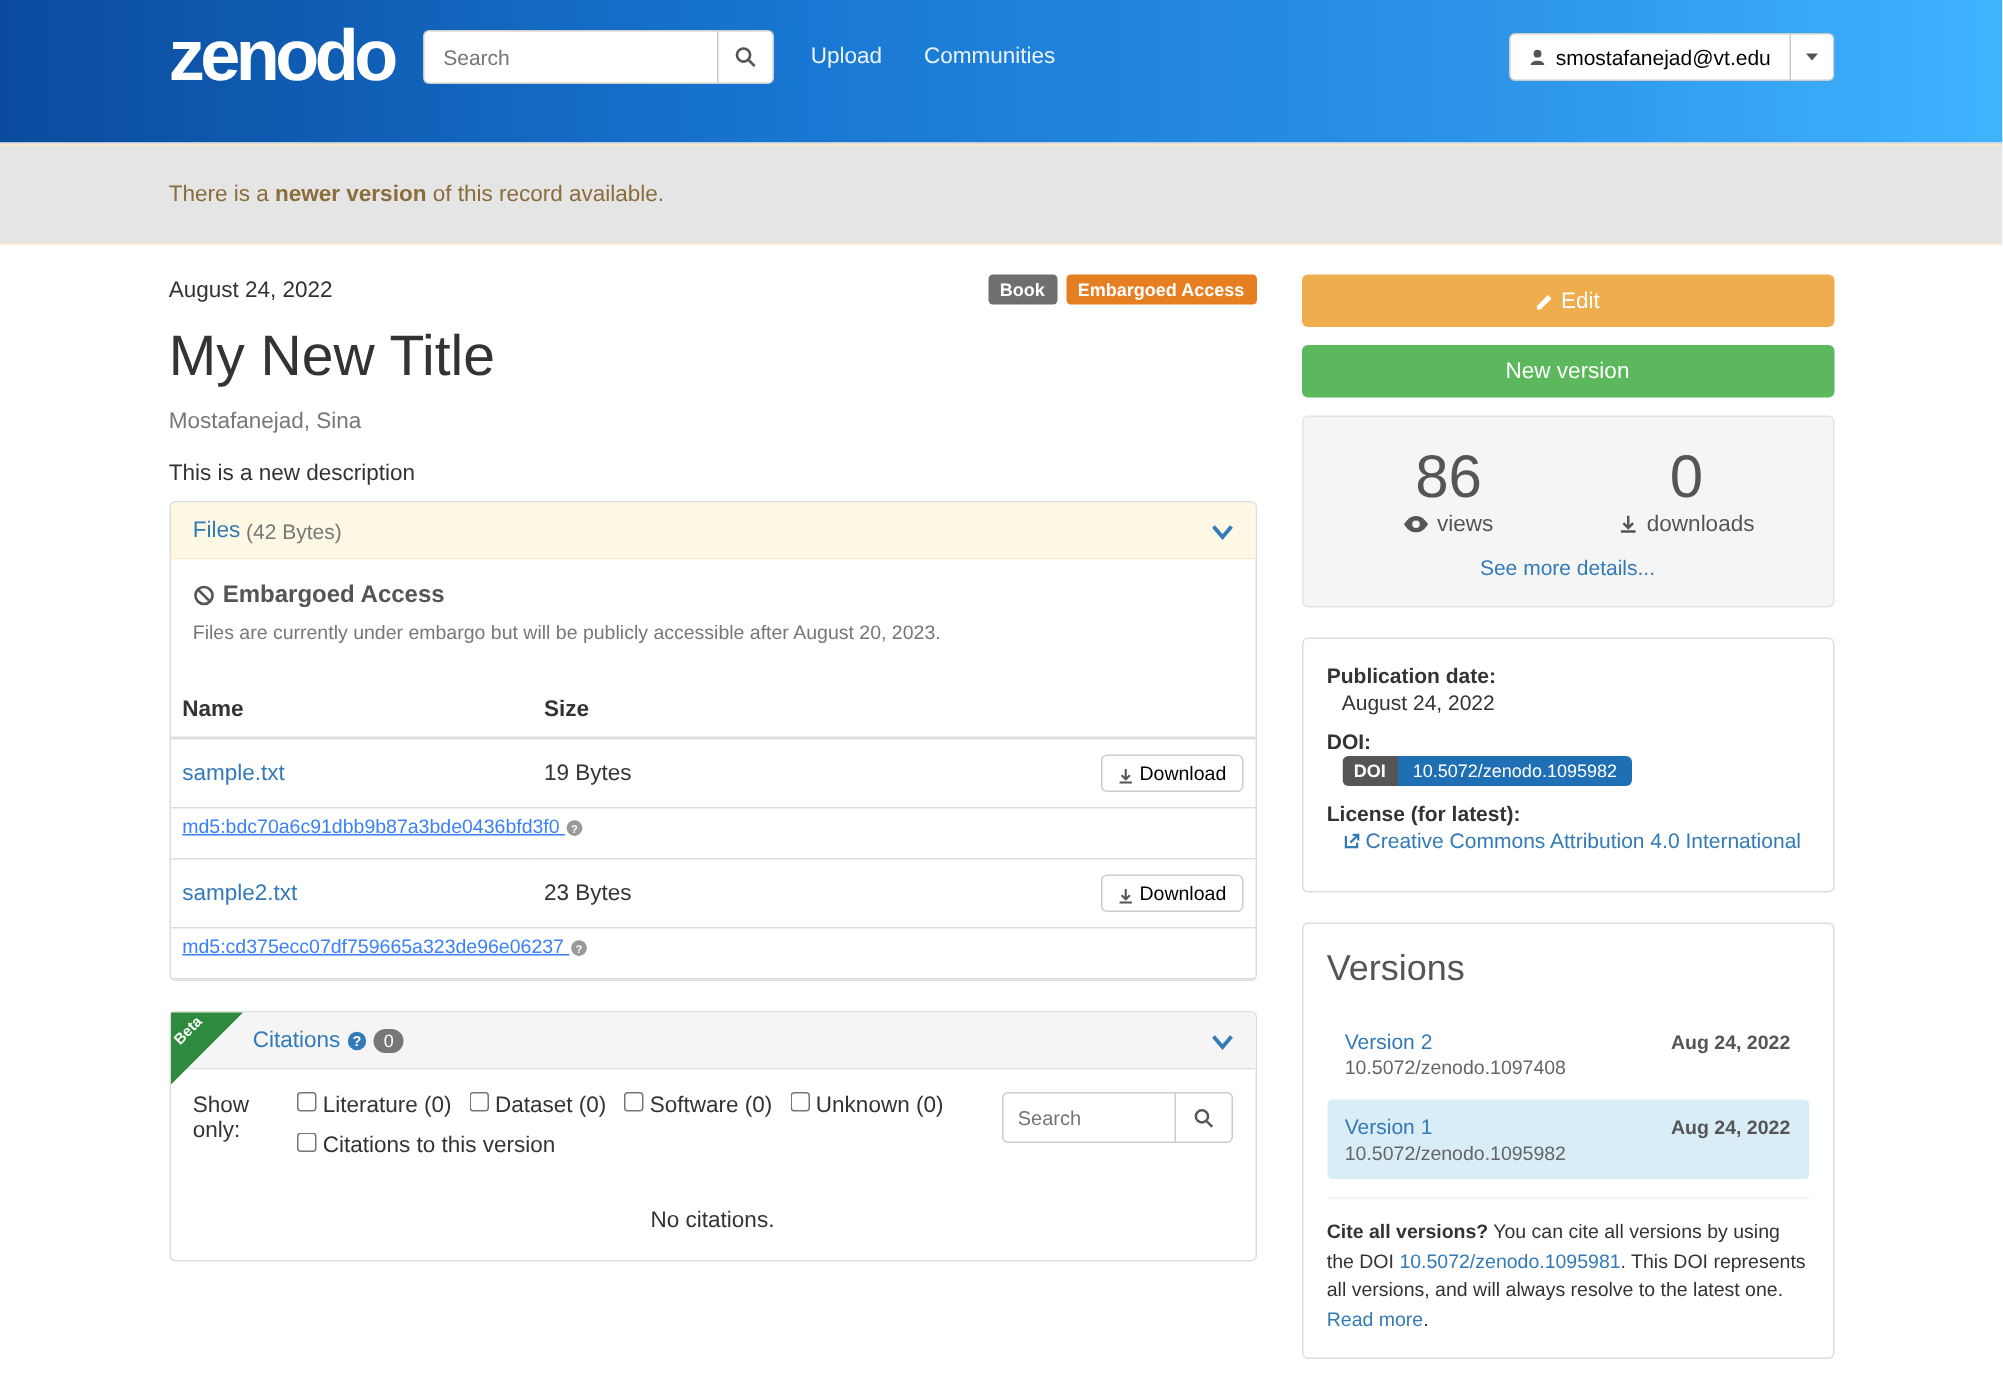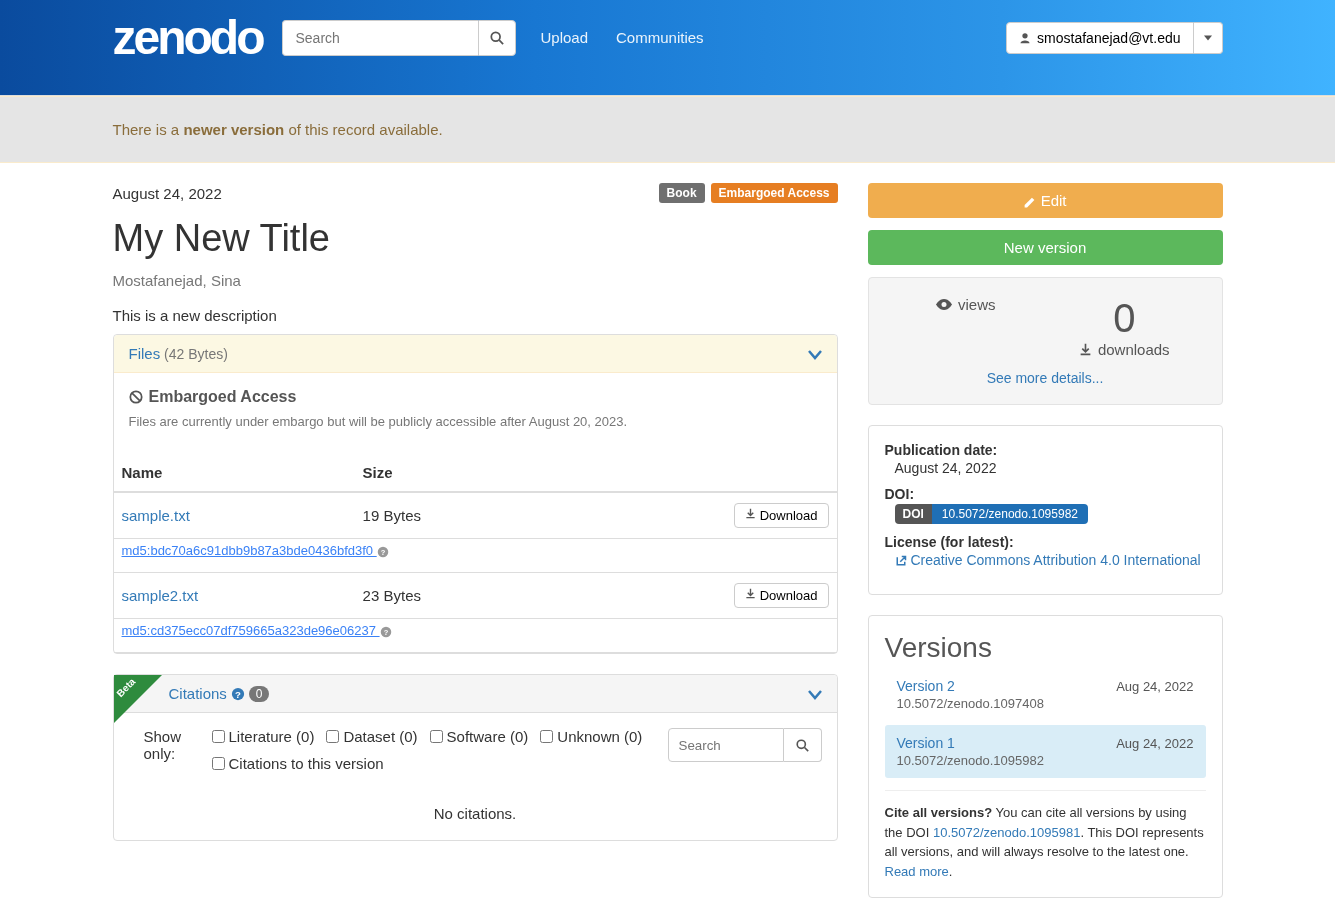--- a/index.html
+++ b/index.html
@@ -71,39 +71,39 @@
 .embargo-title { display: flex; align-items: center; gap: 6px; font-size: 16px; font-weight: 700; color: #555; margin-bottom: 8px; }
 .embargo-note { color: #777; font-size: 13px; }
 
 .file-table { width: 100%; border-collapse: collapse; margin-top: 10px; }
 .file-table thead th { text-align: left; padding: 10px 8px; border-bottom: 2px solid #ddd; font-weight: 700; font-size: 15px; }
 .file-table tbody td { padding: 10px 8px; border-bottom: 1px solid #ddd; font-size: 15px; }
 .file-table .md5-row td { color: #3b82f6; font-size: 13px; padding-top: 4px; padding-bottom: 14px; text-decoration: underline;}
 .file-table .actions { text-align: right; }
 .dl-btn {
   background: #fff; border: 1px solid #ccc; border-radius: 4px;
-  padding: 4px 10px; font-size: 13px; cursor: pointer; display: inline-flex; gap: 4px; align-items: flex-start;
+  padding: 4px 10px; font-size: 13px; cursor: pointer; display: inline-flex; gap: 4px; align-items: flex-end;
 }
 
 .cit-panel { position: relative; }
 .beta-ribbon {
   position: absolute; top: 0; left: 0; width: 0; height: 0;
   border-top: 48px solid #2e8b3d; border-right: 48px solid transparent;
 }
 .beta-text {
   position: absolute; top: 7px; left: 1px; transform: rotate(-45deg);
   color: #fff; font-size: 10px; font-weight: 700;
 }
 .cit-heading { padding-left: 55px; }
 .badge-count { background: #777; color: #fff; border-radius: 10px; padding: 1px 7px; font-size: 12px; margin-left: 4px;}
 .cit-body { padding: 15px; display:flex; gap: 20px; }
 .cit-left { flex:1; }
-.showonly-row { display:flex; gap:16px; align-items:flex-start;margin-left:15px; }
+.showonly-row { display:flex; gap:16px; align-items:flex-start; }
 .checks { display:flex; flex-wrap: wrap; gap: 10px 12px; }
-.check-item { display:flex; align-items:center; gap:4px; font-size:15px; }
+.check-item { display:flex; align-items:flex-start; gap:4px; font-size:15px; }
 .cit-search { display:flex; margin-left:auto; }
 .cit-search input { width:116px; height:34px; border:1px solid #ccc; border-radius: 4px 0 0 4px; padding: 4px 10px; }
 .cit-search button { width:38px; height:34px; border:1px solid #ccc; border-left:none; background:#fff; border-radius:0 4px 4px 0; }
 .no-cit { text-align: center; padding: 18px 0; font-size: 15px; }
 
 .btn-block { display:block; width:100%; text-align:center; padding: 9px 12px; border-radius:4px; border:none; font-size:15px; cursor:pointer; margin-bottom:12px; color:#fff; }
 .btn-warning { background:#f0ad4e; }
 .btn-success { background:#5cb85c; }
 
 .well { background:#f5f5f5; border:1px solid #e3e3e3; border-radius:4px; padding:18px; margin-bottom:20px; }
@@ -115,26 +115,26 @@
 .see-more a { color:#337ab7; }
 
 .meta-box { border:1px solid #ddd; border-radius:4px; padding:16px; margin-bottom:20px; }
 .meta-box dt { font-weight:700; margin-bottom:2px;}
 .meta-box dd { margin: 0 0 10px 10px; }
 .doi-badge { display:inline-flex; border-radius:4px; overflow:hidden; font-size:12px;}
 .doi-badge .l { background:#555; color:#fff; padding:3px 8px; font-weight:700;}
 .doi-badge .r { background:#1f6fb5; color:#fff; padding:3px 10px;}
 
 .ver-box { border:1px solid #ddd; border-radius:4px; padding:16px; }
-.ver-box h3 { font-weight:400; font-size:28px; margin-bottom:4px; color:#555;}
+.ver-box h3 { font-weight:400; font-size:24px; margin-bottom:16px; color:#555;}
 .ver-item { padding:10px 12px; border-radius:3px; margin-bottom:4px;}
 .ver-item.active { background:#d9edf7; }
 .ver-top { display:flex; justify-content:space-between; align-items:center;}
 .ver-name { color:#337ab7; }
-.ver-date { font-size:13px; color:#555;}
+.ver-date { font-size:13px; color:#555;font-weight:bold;}
 .ver-doi { font-size:13px; color:#666; margin-top:2px;}
 .ver-note { font-size:13px; color:#333; margin-top:12px; border-top:1px solid #eee; padding-top:12px; line-height:1.5;}
 svg { vertical-align: middle; }
 </style>
 </head>
 <body>
 
 <div class="navbar">
   <div class="container navbar-inner">
     <div class="logo">zenodo</div>
@@ -316,20 +316,21 @@
         <svg width="13" height="13" viewBox="0 0 16 16">
             <path d="M2 11 L11 2 L14 5 L5 14 L2 14 Z" fill="#fff"></path>
           </svg>
         <span>Edit</span>
       </button>
       <button class="btn-block btn-success">New version</button>
 
       <div class="well">
         <div class="stats-row">
           <div class="stat">
+            <div class="num">86</div>
             <div class="lbl">
               <svg width="16" height="11" viewBox="0 0 16 11">
                   <path d="M8 0 C3 0 0 5.5 0 5.5 S3 11 8 11 16 5.5 16 5.5 13 0 8 0 Z" fill="#555"></path>
                   <circle cx="8" cy="5.5" r="2.5" fill="#f5f5f5"></circle>
                 </svg>
               <span>views</span>
             </div>
           </div>
           <div class="stat">
             <div class="num">0</div>

